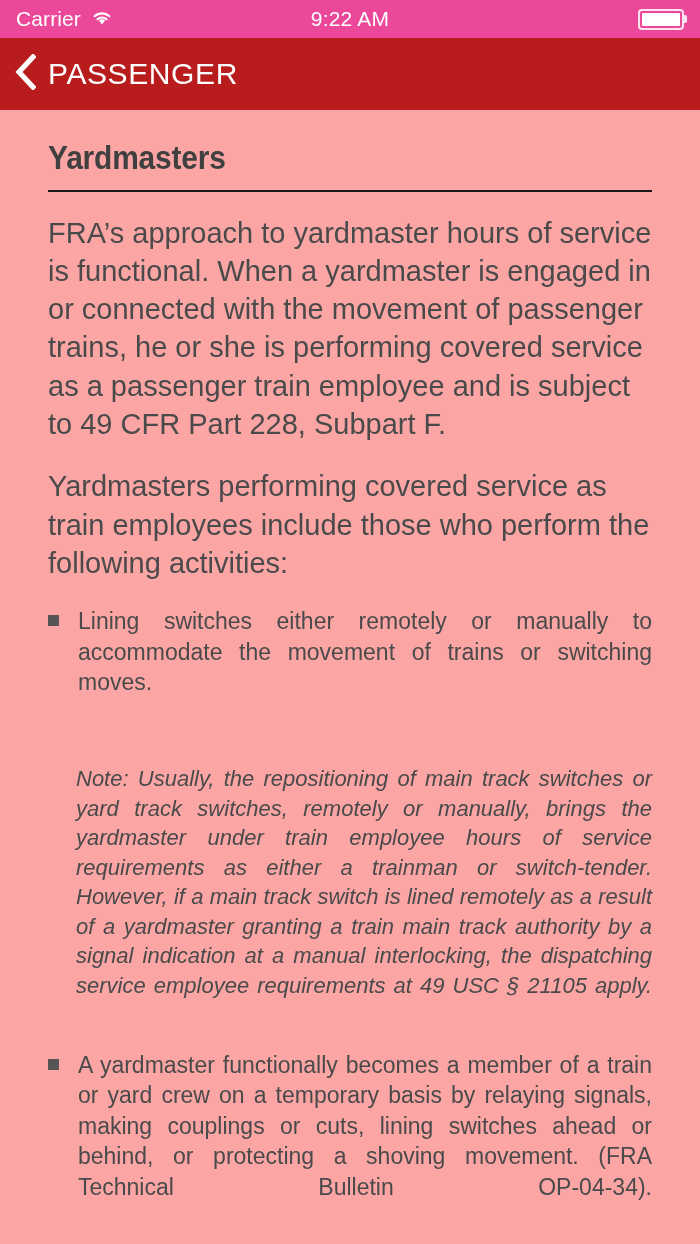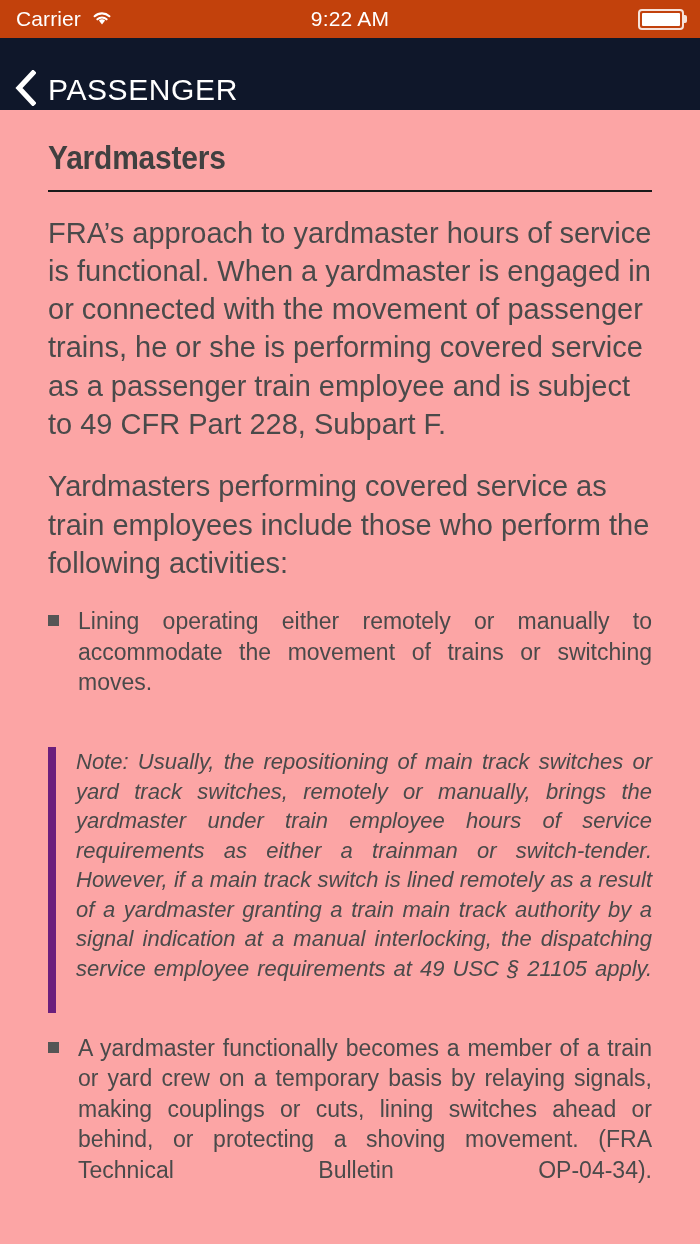--- a/index.html
+++ b/index.html
@@ -5,21 +5,21 @@
   * { margin:0; padding:0; box-sizing:border-box; }
   html, body {
     width:700px; height:1244px;
     background:#ffffff;
     font-family:"Liberation Sans", sans-serif;
     overflow:hidden;
   }
 
   
   .status-bar{
-    height:38px; background:#c2410c;
+    height:38px; background:#ec4899;
     display:flex; align-items:center;
     position:relative; padding:0 16px;
   }
   .status-left{ display:flex; align-items:center; gap:9px; }
   .carrier-label{
     color:#ffffff; font-size:21px; letter-spacing:.1px;
   }
   .wifi-icon{ display:block; }
   .status-time{
     position:absolute; left:0; right:0; text-align:center;
@@ -33,22 +33,22 @@
   }
   .battery-fill{ height:100%; background:#ffffff; border-radius:1px; }
   .battery-cap{
     position:absolute; right:-5px; top:50%; transform:translateY(-50%);
     width:3px; height:8px; background:rgba(255,255,255,.85);
     border-radius:0 2px 2px 0;
   }
 
   
   .nav-bar{
-    height:72px; background:#0f172a;
-    display:flex; align-items:flex-end; padding:0 14px;
+    height:72px; background:#b91c1c;
+    display:flex; align-items:center; padding:0 14px;
   }
   .back-button{
     display:flex; align-items:center; gap:12px; cursor:pointer;
   }
   .chevron-left{ display:block; }
   .nav-title{
     color:#ffffff; font-size:30px; font-weight:400; letter-spacing:.6px;
   }
 
   
@@ -80,21 +80,21 @@
     flex:0 0 auto; width:30px; color:#555; font-size:15px;
     line-height:1.95;
   }
   .bullet-marker span{
     display:inline-block; width:11px; height:11px; background:#555555;
   }
   .bullet-text{ flex:1 1 auto; text-align:justify; }
   .bullet-text:after{ content:""; display:inline-block; width:100%; }
 
   .note{
-    display:flex; margin:19px 0 20px 0;
+    display:flex; margin:36px 0 20px 0;align-items:flex-end;
   }
   .note-bar{
     flex:0 0 auto; width:8px; background:#6b1f7c; margin-right:20px;
   }
   .note-text{
     flex:1 1 auto; font-size:22px; line-height:1.34;
     color:#4a4a4a; font-style:italic; text-align:justify;
   }
   .note-text:after{ content:""; display:inline-block; width:100%; }
 </style>
@@ -138,21 +138,21 @@
 
   <h1 class="page-title">Yardmasters</h1>
   <hr class="title-rule">
 
   <p class="para">FRA’s approach to yardmaster hours of service is functional. When a yardmaster is engaged in or connected with the movement of passenger trains, he or she is performing covered service as a passenger train employee and is subject to 49 CFR Part 228, Subpart F.</p>
   <p class="para">Yardmasters performing covered service as train employees include those who perform the following activities:</p>
 
   <ul class="bullet-list">
     <li class="bullet-item">
       <span class="bullet-marker"><span></span></span>
-      <span class="bullet-text">Lining operating either remotely or manually to accommodate the movement of trains or switching moves.</span>
+      <span class="bullet-text">Lining switches either remotely or manually to accommodate the movement of trains or switching moves.</span>
     </li>
   </ul>
 
   <div class="note">
     <div class="note-bar"></div>
     <div class="note-text">Note: Usually, the repositioning of main track switches or yard track switches, remotely or manually, brings the yardmaster under train employee hours of service requirements as either a trainman or switch-tender. However, if a main track switch is lined remotely as a result of a yardmaster granting a train main track authority by a signal indication at a manual interlocking, the dispatching service employee requirements at 49 USC § 21105 apply.</div>
   </div>
 
   <ul class="bullet-list">
     <li class="bullet-item">

